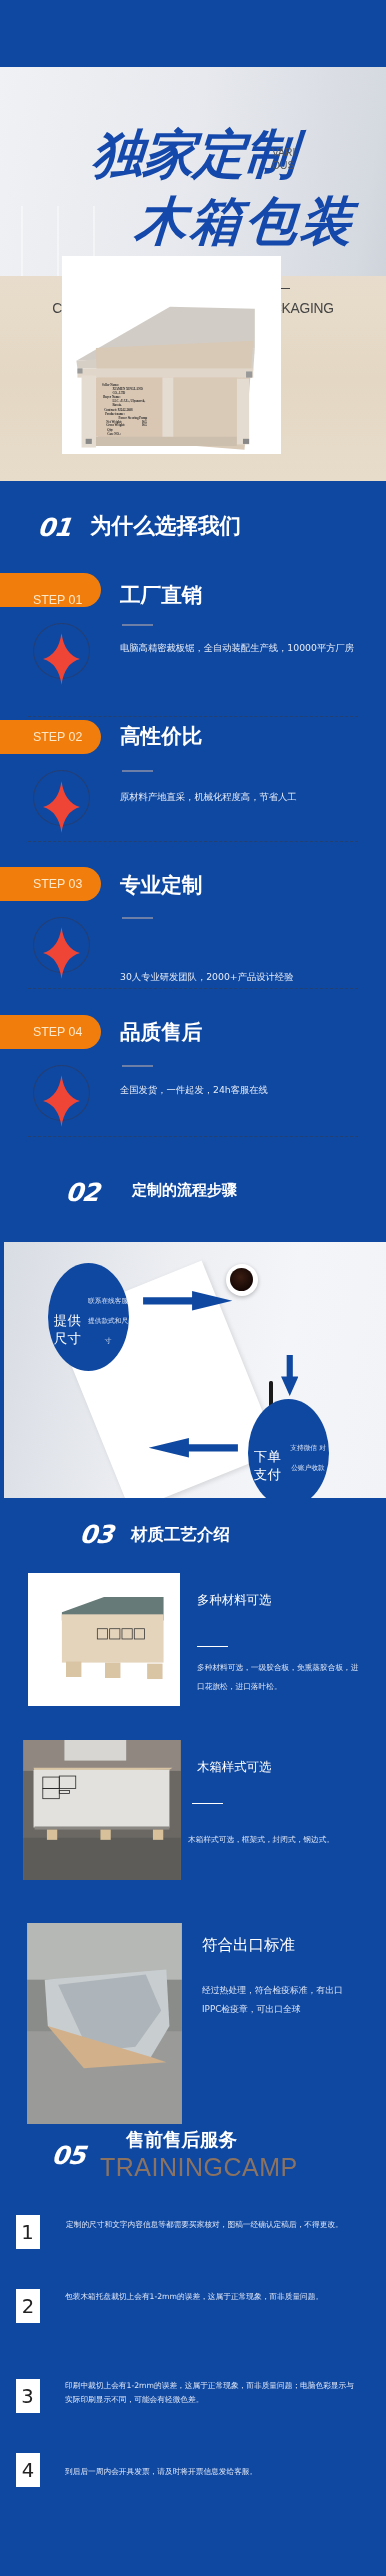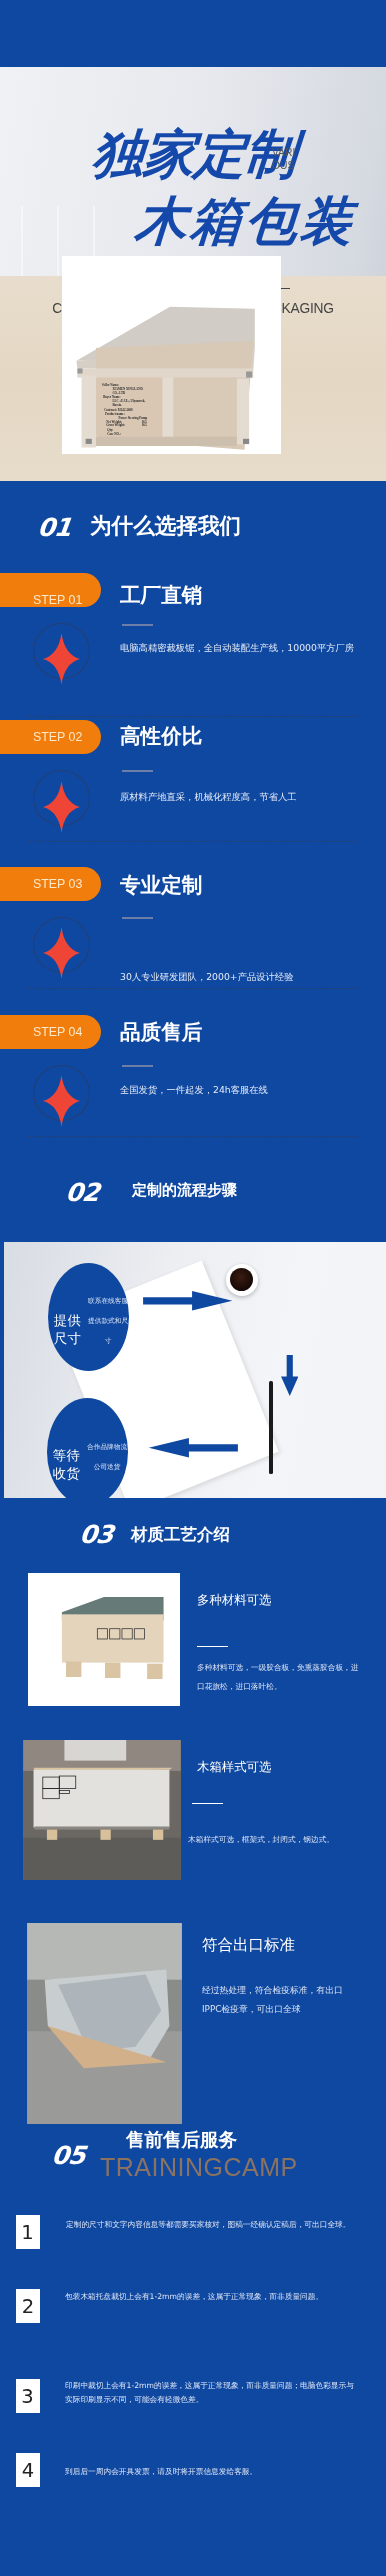--- a/index.html
+++ b/index.html
@@ -231,23 +231,23 @@
 
 <div class="abs proc">
   <div class="notebook"></div>
   <div class="cup"></div>
   <div class="pen"></div>
 
   <div class="bubble" style="left:44px; top:20.6px;">
     <div class="bt">提供尺寸</div>
     <div class="bd">联系在线客服提供款式和尺寸</div>
   </div>
-  <div class="bubble" style="left:43px; top:156px;">
-    <div class="bt">等待收货</div>
-    <div class="bd">合作品牌物流公司送货</div>
+  <div class="bubble" style="left:244px; top:157px;">
+    <div class="bt">下单支付</div>
+    <div class="bd">支持微信 对公账户收款</div>
   </div>
 
   <svg class="arrow" style="left:139px; top:49px;" width="93" height="19.6" viewBox="0 0 180 38">
     <polygon points="0,12 95,12 95,0 173,19 95,38 95,26 0,26" fill="#0f48a0"></polygon>
   </svg>
   <svg class="arrow" style="left:275px; top:160px;" width="15.5" height="41" viewBox="0 0 30 80">
     <polygon points="9,0 21,0 21,48 30,48 15,80 0,48 9,48" fill="#0f48a0" transform="translate(0,-90)"></polygon>
   </svg>
   <svg class="arrow" style="left:277px; top:113px;" width="17.5" height="41" viewBox="0 0 34 80">
     <polygon points="11,0 23,0 23,42 34,42 17,80 0,42 11,42" fill="#0f48a0"></polygon>
@@ -312,21 +312,21 @@
   </svg>
 </div>
 <div class="abs mat-title" style="left:202px; top:1935px; font-size:15.5px;">符合出口标准</div>
 <div class="abs mat-desc" style="left:202px; top:1981px; width:155px; font-size:8.8px;">经过热处理，符合检疫标准，有出口IPPC检疫章，可出口全球</div>
 
 <div class="abs sec-num" style="left:54px; top:2143px;">05</div>
 <div class="abs sec-title" style="left:126px; top:2131px; font-size:18.5px;">售前售后服务</div>
 <div class="abs" style="left:100px; top:2153px; font-family:'Liberation Sans', sans-serif; font-size:25px; color:#8c7361; letter-spacing:0.5px;">TRAININGCAMP</div>
 
 <div class="abs svc-num" style="top:2215px;">1</div>
-<div class="abs svc-text" style="top:2218px;">定制的尺寸和文字内容信息等都需要买家核对，图稿一经确认定稿后，可出口全球。</div>
+<div class="abs svc-text" style="top:2218px;">定制的尺寸和文字内容信息等都需要买家核对，图稿一经确认定稿后，不得更改。</div>
 
 <div class="abs svc-num" style="left:16px; top:2289px;">2</div>
 <div class="abs svc-text" style="left:65px; top:2290px;">包装木箱托盘裁切上会有1-2mm的误差，这属于正常现象，而非质量问题。</div>
 
 <div class="abs svc-num" style="top:2379px;">3</div>
 <div class="abs svc-text" style="left:65px; top:2379px;">印刷中裁切上会有1-2mm的误差，这属于正常现象，而非质量问题；电脑色彩显示与实际印刷显示不同，可能会有轻微色差。</div>
 
 <div class="abs svc-num" style="left:16px; top:2453px;">4</div>
 <div class="abs svc-text" style="left:65px; top:2465px;">到后后一周内会开具发票，请及时将开票信息发给客服。</div>
 

